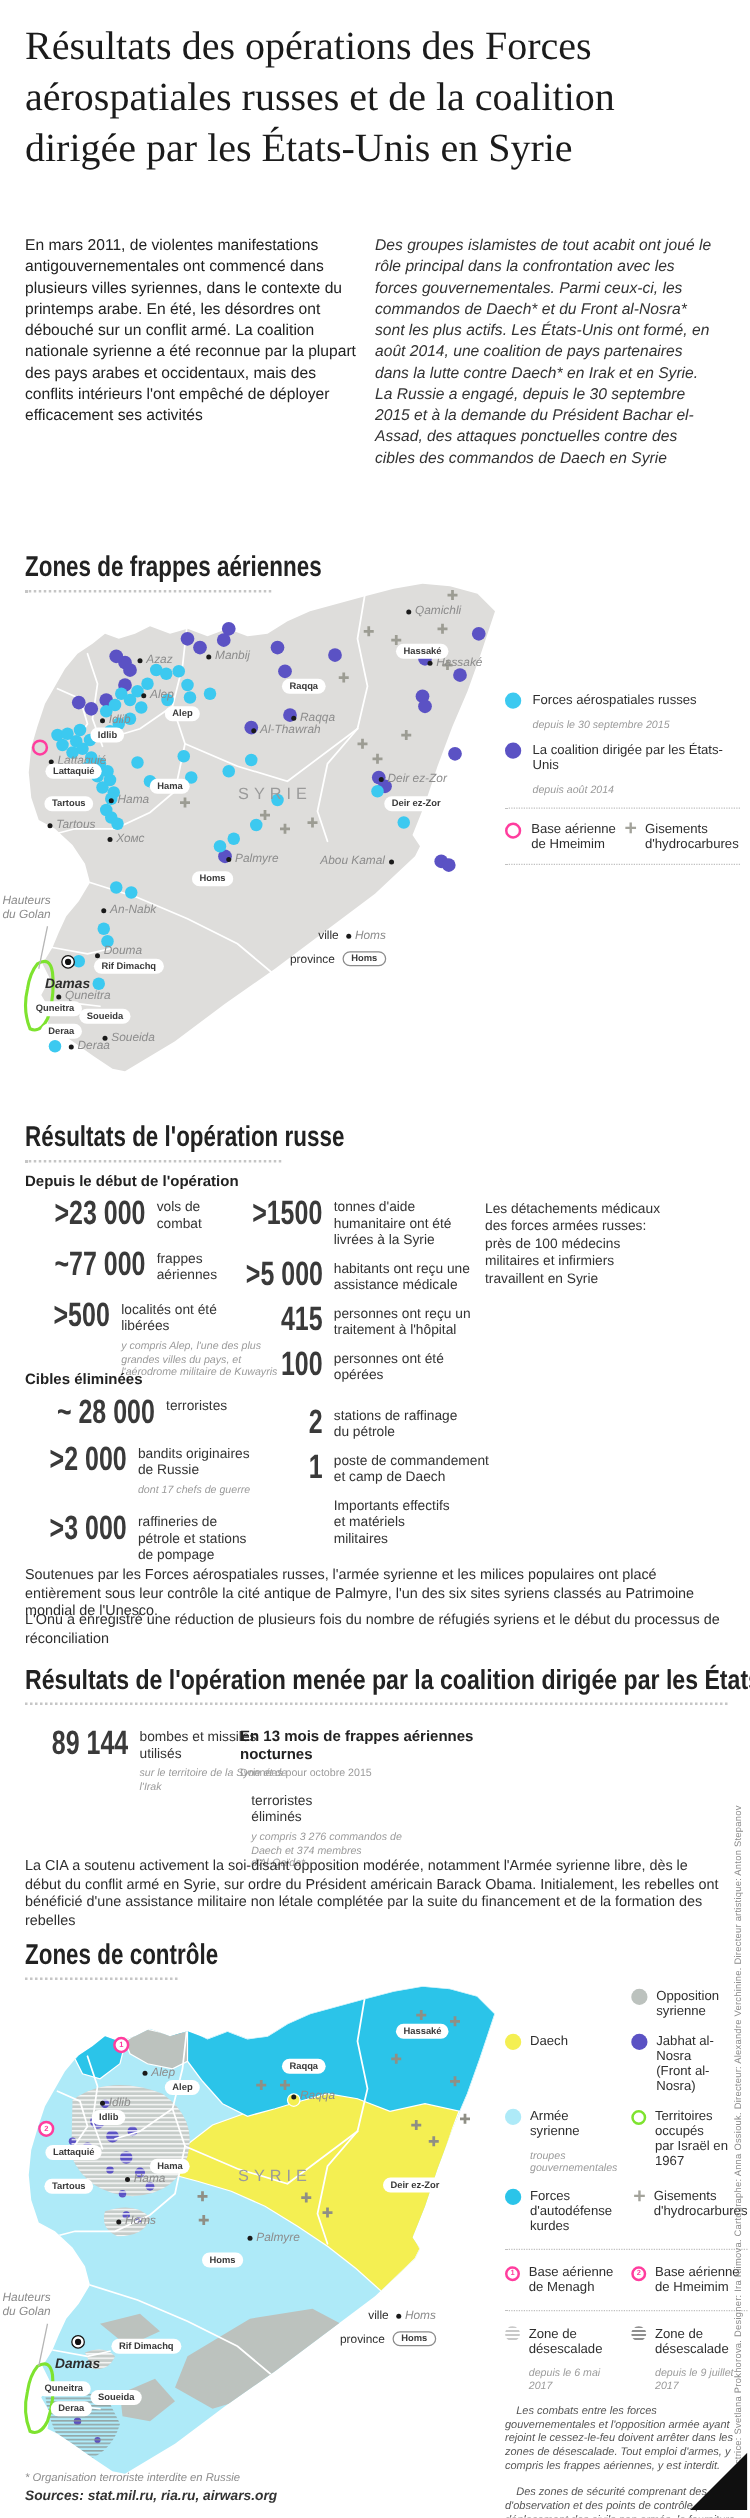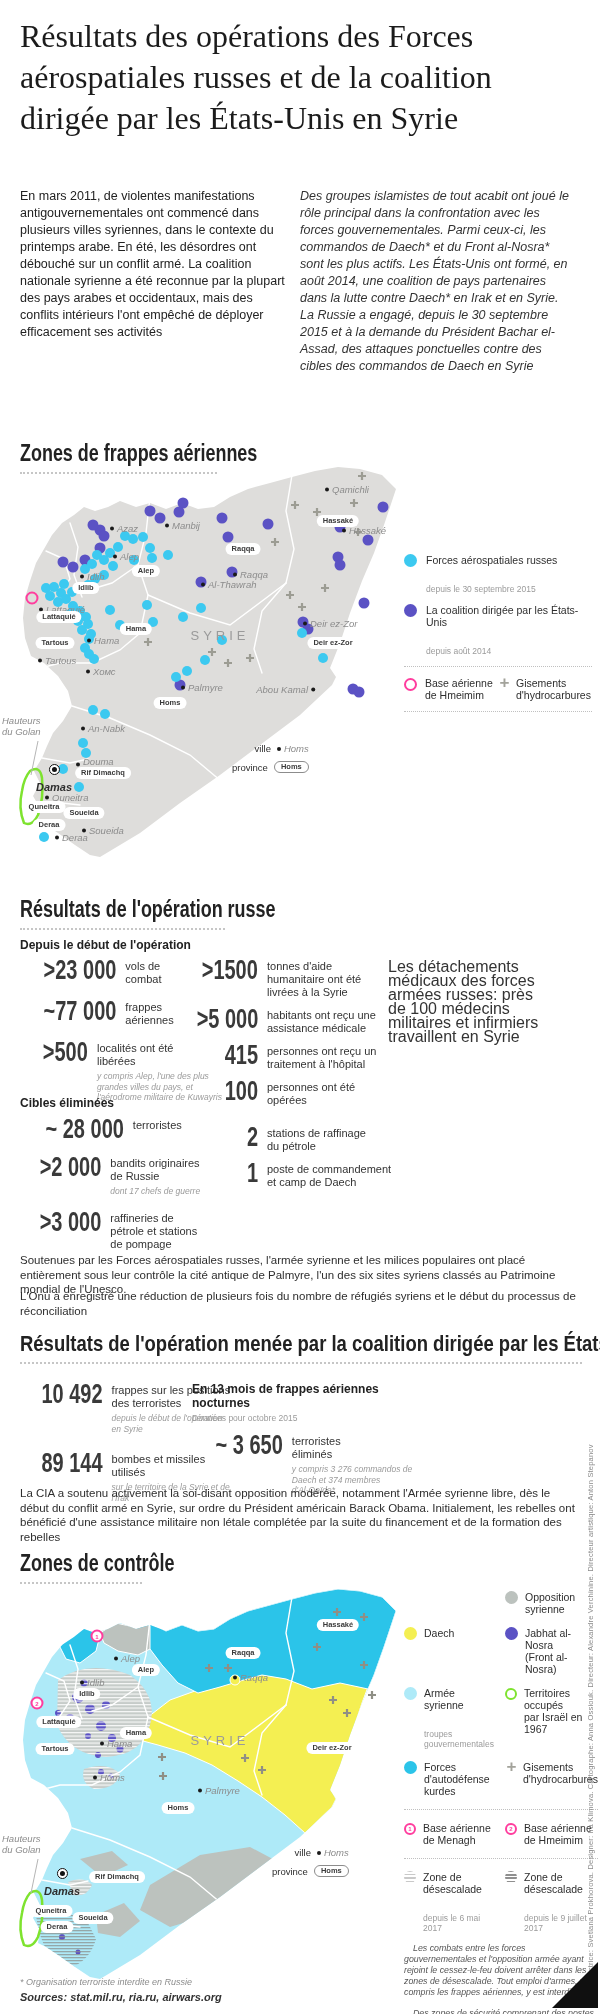--- a/index.html
+++ b/index.html
@@ -17,40 +17,40 @@
 
   .sec{position:absolute;font-size:23px;font-weight:700;color:#222;
        border-bottom:2px dotted #c6c6c6;padding-bottom:8px;white-space:nowrap;height:24px}
   .cx{display:inline-block;transform:scaleX(0.78);transform-origin:0 50%;white-space:nowrap}
   .cx3{transform:scaleX(0.84)}
   .nx{display:inline-block;transform:scaleX(0.74);transform-origin:100% 50%;white-space:nowrap}
 
   .boldlab{position:absolute;font-size:12px;font-weight:700;color:#222}
   .para{position:absolute;left:20px;width:560px;margin:0;
         font-size:11.5px;line-height:14.5px;color:#2e2e2e}
-  .mednote{position:absolute;width:152px;font-size:16px;line-height:14px;color:#333}
+  .mednote{position:absolute;width:152px;font-size:11px;line-height:14px;color:#333}
 
   
   .statcol{position:absolute}
   .srow{display:flex;margin-bottom:8px}
   #stats-main .srow,#stats-targets .srow{margin-bottom:13px}
   #stats-coalition .srow{margin-bottom:17px}
   .snum{flex:none;text-align:right;font-weight:700;font-size:27px;line-height:25px;color:#3a3a3a}
   .slbl{margin-left:9px;font-size:11px;line-height:13px;color:#333;padding-top:2px}
   .snote{font-size:8.5px;font-style:italic;color:#9b9b9b;line-height:10.5px;margin-top:3px}
   .nocturnal{position:absolute;width:230px}
   .boldlab2{font-size:12px;font-weight:700;color:#222}
   .isub{font-size:8.5px;color:#9b9b9b;margin-top:3px}
 
   
   .legend1{position:absolute;left:404px;top:554px;width:188px}
   .litem{display:flex;margin-bottom:10px}
   .ldot{flex:none;width:13px;height:13px;border-radius:50%;margin-right:9px;margin-top:0}
   .llab{font-size:10.5px;line-height:12px;color:#2e2e2e}
-  .lsub{font-size:8.5px;color:#9b9b9b;margin-top:18px}
+  .lsub{font-size:8.5px;font-style:italic;color:#9b9b9b;margin-top:8px}
   .ldiv{border-top:1px dotted #c0c0c0;margin:10px 0}
   .lrow{display:flex}
   .lrow .litem{width:50%;margin-bottom:0}
   .lring{flex:none;width:9px;height:9px;border:2.5px solid #ff3d9e;border-radius:50%;margin-right:8px;margin-top:1px}
   .lcross{flex:none;width:13px;font-size:17px;font-weight:700;color:#a3a39b;line-height:12px;margin-right:5px;text-align:center}
   #legend2wrap{position:absolute;left:404px;top:1591px;width:194px}
   #legend2{display:grid;grid-template-columns:1fr 1fr;column-gap:8px;row-gap:12px}
   .l2div{grid-column:1/3;border-top:1px dotted #c0c0c0}
   .l2item{display:flex}
   .lring2{flex:none;width:8px;height:8px;border:2.5px solid #7ee32f;border-radius:50%;margin-right:7px;margin-top:1px}
@@ -432,46 +432,45 @@
     <div class="srow" style="margin-top: 18px;">
       <div class="snum" style="flex-basis: 90px;"><span class="nx">2</span></div>
       <div class="slbl pre">stations de raffinage
 du pétrole</div>
     </div>
     <div class="srow">
       <div class="snum" style="flex-basis: 90px;"><span class="nx">1</span></div>
       <div class="slbl pre">poste de commandement
 et camp de Daech</div>
     </div>
+    <div class="srow">
+      <div class="snum" style="flex-basis: 90px;"><span class="nx"></span></div>
+      <div class="slbl pre">Importants effectifs
+et matériels
+militaires</div>
+    </div>
   </div>
 <div class="mednote" style="left:388px;top:960px">Les détachements médicaux des forces armées russes: près de 100 médecins militaires et infirmiers travaillent en Syrie</div>
 <p class="para" style="top:1253px">Soutenues par les Forces aérospatiales russes, l'armée syrienne et les milices populaires ont placé entièrement sous leur contrôle la cité antique de Palmyre, l'un des six sites syriens classés au Patrimoine mondial de l'Unesco.</p>
 <p class="para" style="top:1289px">L'Onu a enregistré une réduction de plusieurs fois du nombre de réfugiés syriens et le début du processus de réconciliation</p>
 
 <div class="sec" style="left:20px;top:1330px;width:562px"><span class="cx cx3" style="font-size:22px">Résultats de l'opération menée par la coalition dirigée par les États-Unis</span></div>
 <div id="stats-coalition" class="statcol" style="left:20px;top:1382px">
-    <div class="srow">
-      <div class="snum" style="flex-basis: 74px;"><span class="nx">10 492</span></div>
-      <div class="slbl pre">frappes sur les positions
-des terroristes<div class="snote pre">depuis le début de l'opération
-en Syrie</div></div>
-    </div>
     <div class="srow">
       <div class="snum" style="flex-basis: 74px;"><span class="nx">89 144</span></div>
       <div class="slbl pre">bombes et missiles
 utilisés<div class="snote pre">sur le territoire de la Syrie et de
 l'Irak</div></div>
     </div>
   </div>
 <div class="nocturnal" style="left:192px;top:1382px">
   <div class="boldlab2">En 13 mois de frappes aériennes nocturnes</div>
   <div class="isub">Données pour octobre 2015</div>
   <div id="stat-nocturnal" style="margin-top:10px">
       <div class="srow">
-        <div class="snum" style="flex-basis: 68px;"><span class="nx">~ 3 650</span></div>
         <div class="slbl pre">terroristes
 éliminés<div class="snote pre">y compris 3 276 commandos de
 Daech et 374 membres
 d'Al-Qaïda*</div></div>
       </div>
     </div>
 </div>
 <p class="para" style="top:1486px">La CIA a soutenu activement la soi-disant opposition modérée, notamment l'Armée syrienne libre, dès le début du conflit armé en Syrie, sur ordre du Président américain Barack Obama. Initialement, les rebelles ont bénéficié d'une assistance militaire non létale complétée par la suite du financement et de la formation des rebelles</p>
 
 <div class="sec" style="left:20px;top:1550px;width:122px"><span class="cx">Zones de contrôle</span></div>

